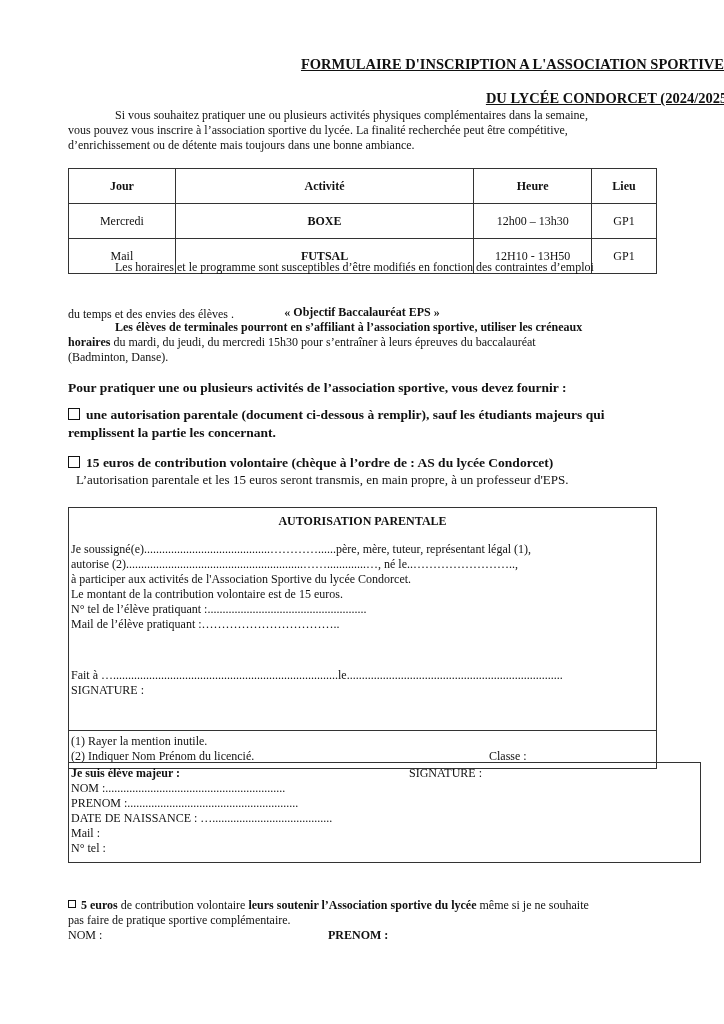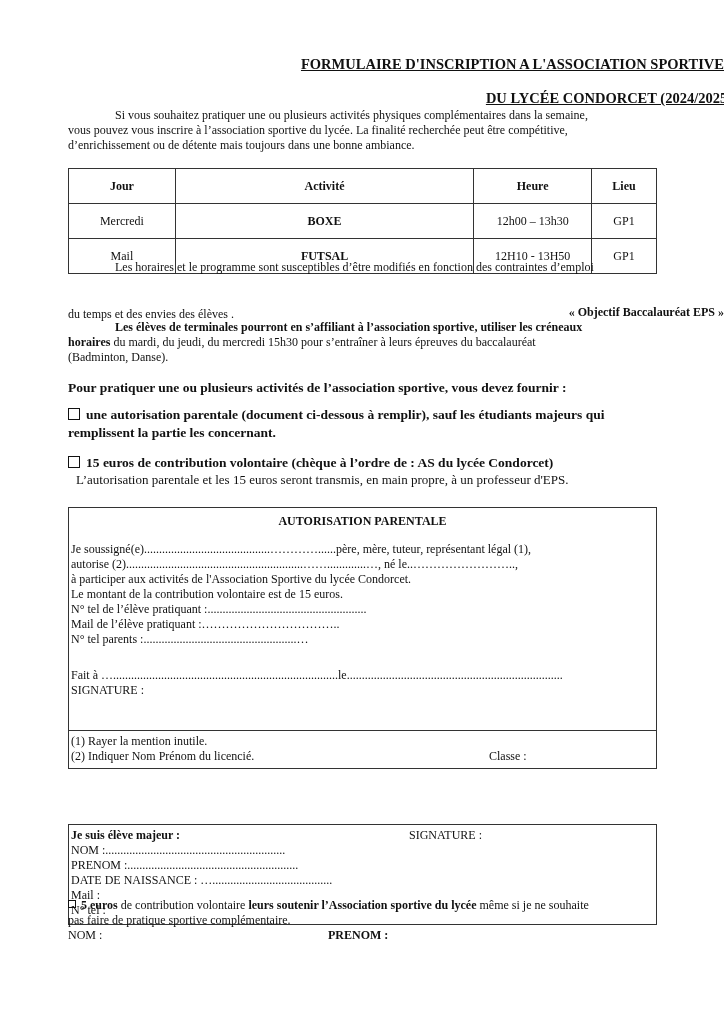--- a/index.html
+++ b/index.html
@@ -57,21 +57,21 @@
     <td class="b">FUTSAL</td>
     <td>12H10 - 13H50</td>
     <td>GP1</td>
   </tr>
 </tbody>
   </table>
 
 <div class="abs p line" style="left:115px; top:260px;">Les horaires et le programme sont susceptibles d’être modifiés en fonction des contraintes d’emploi</div>
 <div class="abs p line" style="left:68px; top:275px;margin-top:32px;">du temps et des envies des élèves .</div>
 
-<div class="abs p b line" style="left:0; width:724px; text-align:right; top:305px;">« Objectif Baccalauréat EPS »</div>
+<div class="abs p b line" style="left:0; width:724px; text-align:center; top:305px;">« Objectif Baccalauréat EPS »</div>
 <div class="abs p b line" style="left:115px; top:320px;">Les élèves de terminales pourront en s’affiliant à l’association sportive, utiliser les créneaux</div>
 <div class="abs p line" style="left:68px; top:335px;"><span class="b">horaires</span><span> du mardi, du jeudi, du mercredi 15h30 pour s’entraîner à leurs épreuves du baccalauréat</span></div>
 <div class="abs p line" style="left:68px; top:350px;">(Badminton, Danse).</div>
 
 <div class="abs b line" style="left:68px; top:380px; font-size:13.5px;">Pour pratiquer une ou plusieurs activités de l’association sportive, vous devez fournir :</div>
 
 <div class="abs b line" style="left:68px; top:407px; font-size:13.5px;">
   <span class="cb"></span><span>une autorisation parentale (document ci-dessous à remplir), sauf les étudiants majeurs qui</span>
 </div>
 <div class="abs b line" style="left:68px; top:425px; font-size:13.5px;">remplissent la partie les concernant.</div>
@@ -82,30 +82,29 @@
 <div class="abs line" style="left:76px; top:472px; font-size:13px;">L’autorisation parentale et les 15 euros seront transmis, en main propre, à un professeur d'EPS.</div>
 
 <div class="box" style="left:68px; top:507px; width:587px; height:260px;">
   <div class="abs p b line" style="left:0; width:587px; text-align:center; top:6px;">AUTORISATION PARENTALE</div>
   <div class="abs p line" style="left:2px; top:34px;">Je soussigné(e)..........................................…………......père, mère, tuteur, représentant légal (1),</div>
   <div class="abs p line" style="left:2px; top:49px;">autorise (2)...........................................................…….............…, né le..……………………..,</div>
   <div class="abs p line" style="left:2px; top:64px;">à participer aux activités de l'Association Sportive du lycée Condorcet.</div>
   <div class="abs p line" style="left:2px; top:79px;">Le montant de la contribution volontaire est de 15 euros.</div>
   <div class="abs p line" style="left:2px; top:94px;">N° tel de l’élève pratiquant :.....................................................</div>
   <div class="abs p line" style="left:2px; top:109px;">Mail de l’élève pratiquant :……………………………..</div>
-  <div class="abs p line" style="left:2px; top:124px;">N° tel parents :...................................................…</div>
   <div class="abs p line" style="left:2px; top:160px;">Fait à …...........................................................................le........................................................................</div>
   <div class="abs p line" style="left:2px; top:175px;">SIGNATURE :</div>
   <div class="abs" style="left:0; top:222px; width:587px; border-top:1px solid #333;"></div>
   <div class="abs p line" style="left:2px; top:226px;">(1) Rayer la mention inutile.</div>
   <div class="abs p line" style="left:2px; top:241px;">(2) Indiquer Nom Prénom du licencié.</div>
   <div class="abs p line" style="left:420px; top:241px;">Classe :</div>
 </div>
 
-<div class="box" style="left:68px; top:824px; width:587px; height:99px;">
+<div class="box" style="left:68px; top:762px; width:587px; height:99px;padding-left:44px;">
   <div class="abs p b line" style="left:2px; top:3px;">Je suis élève majeur :</div>
   <div class="abs p line" style="left:340px; top:3px;">SIGNATURE :</div>
   <div class="abs p line" style="left:2px; top:18px;">NOM :............................................................</div>
   <div class="abs p line" style="left:2px; top:33px;">PRENOM :.........................................................</div>
   <div class="abs p line" style="left:2px; top:48px;">DATE DE NAISSANCE : …........................................</div>
   <div class="abs p line" style="left:2px; top:63px;">Mail :</div>
   <div class="abs p line" style="left:2px; top:78px;">N° tel :</div>
 </div>
 
 <div class="abs p line" style="left:68px; top:898px;">

